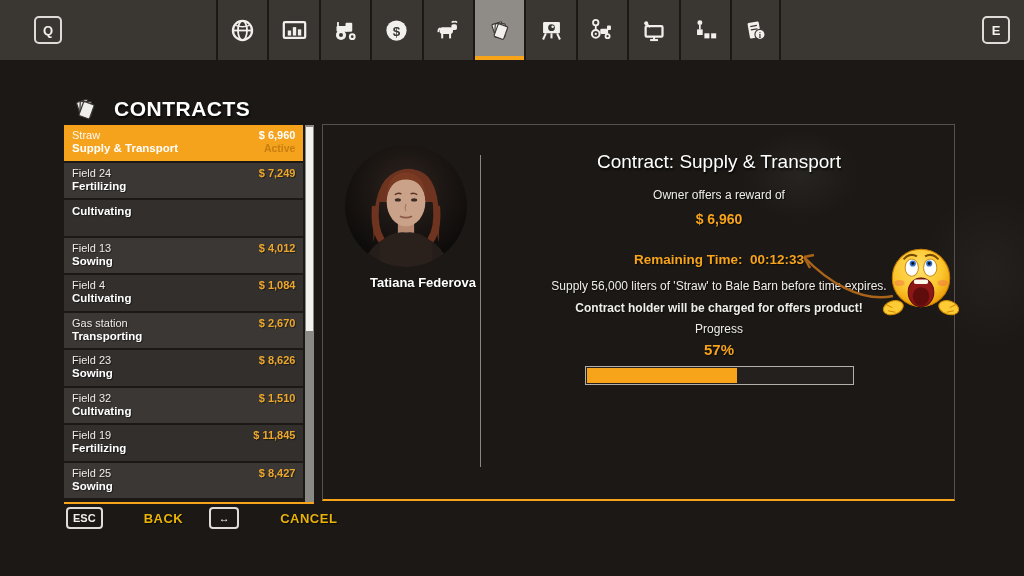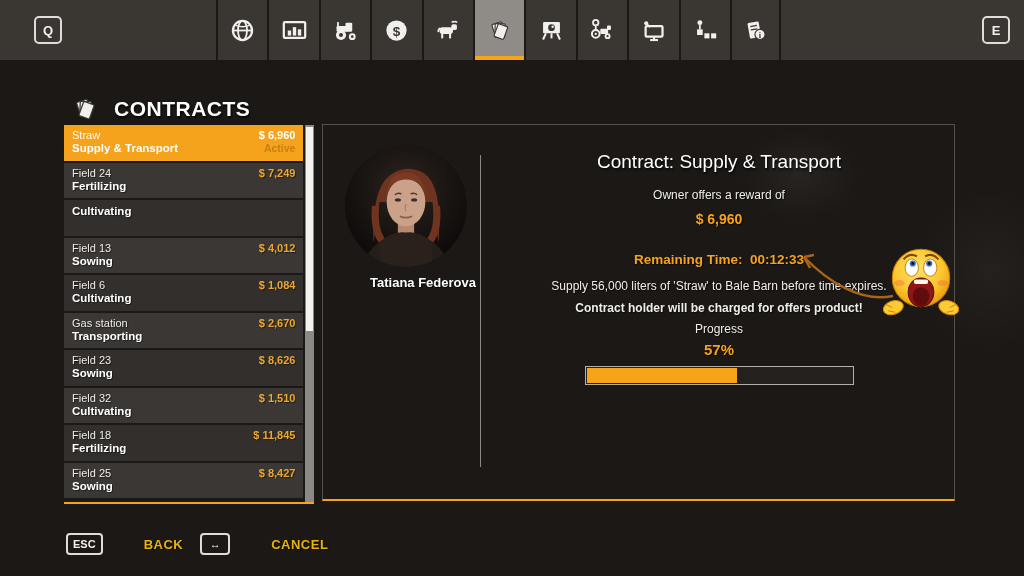--- a/index.html
+++ b/index.html
@@ -48,21 +48,21 @@
   .tp{color:#ffffff;font-size:11.5px;font-weight:bold;text-shadow:1px 1px 1px rgba(0,0,0,.45);}
   .st{font-size:10.5px;font-weight:bold;}
   .row.selected .nm{color:#fdf8ef;text-shadow:none;}
   .row.selected .pr{color:#fdfdfb;text-shadow:none;}
   .row.selected .tp{text-shadow:none;text-align:right;}
   .row.selected .st{color:#c87f10;}
   #scrollbar{width:10px;margin-left:2px;background:#8b8986;position:relative;}
   #scroll-thumb{position:absolute;left:1px;right:1px;top:2px;height:54%;background:#f4f2ef;}
 
   
-  #footer{position:absolute;left:66px;top:533px;display:flex;align-items:center;gap:17px;}
+  #footer{position:absolute;left:66px;top:507px;display:flex;align-items:center;gap:26px;}
   .fgroup{display:flex;align-items:center;gap:9px;}
   .fkey{min-width:16px;height:18px;padding:0 5px;border:2px solid #dedcd8;border-radius:4px;
         color:#f2f0ed;font-size:11px;font-weight:bold;display:flex;align-items:center;justify-content:center;}
   .flabel{color:#eab308;font-size:13px;font-weight:bold;letter-spacing:.5px;text-shadow:1px 1px 1px rgba(0,0,0,.6);padding-left:32px;}
 
   
   #panel{position:absolute;left:322px;top:124px;width:633px;height:377px;box-sizing:border-box;
          border:1px solid #56514b;border-bottom:2px solid #f7a41b;}
   #portrait{position:absolute;left:22px;top:20px;width:122px;height:122px;border-radius:50%;overflow:hidden;
             background:radial-gradient(circle at 50% 35%, #2d231e, #0e0c0b 72%);}
@@ -251,21 +251,21 @@
         <div class="l1">
           <span class="nm">Field 13</span>
           <span class="pr">$ 4,012</span>
         </div>
         <div class="l2">
           <span class="tp">Sowing</span>
         </div>
       </div>
       <div class="row alt">
         <div class="l1">
-          <span class="nm">Field 6</span>
+          <span class="nm">Field 4</span>
           <span class="pr">$ 1,084</span>
         </div>
         <div class="l2">
           <span class="tp">Cultivating</span>
         </div>
       </div>
       <div class="row">
         <div class="l1">
           <span class="nm">Gas station</span>
           <span class="pr">$ 2,670</span>
@@ -287,21 +287,21 @@
         <div class="l1">
           <span class="nm">Field 32</span>
           <span class="pr">$ 1,510</span>
         </div>
         <div class="l2">
           <span class="tp">Cultivating</span>
         </div>
       </div>
       <div class="row alt">
         <div class="l1">
-          <span class="nm">Field 18</span>
+          <span class="nm">Field 19</span>
           <span class="pr">$ 11,845</span>
         </div>
         <div class="l2">
           <span class="tp">Fertilizing</span>
         </div>
       </div>
       <div class="row">
         <div class="l1">
           <span class="nm">Field 25</span>
           <span class="pr">$ 8,427</span>

